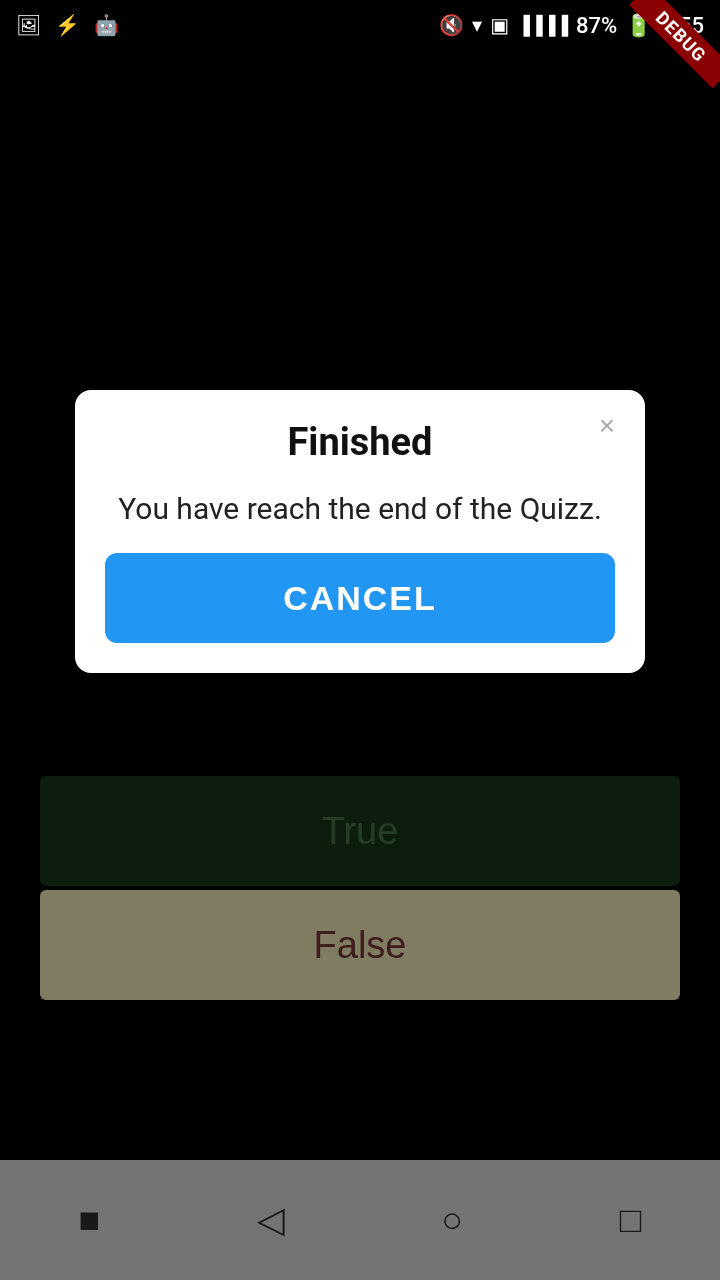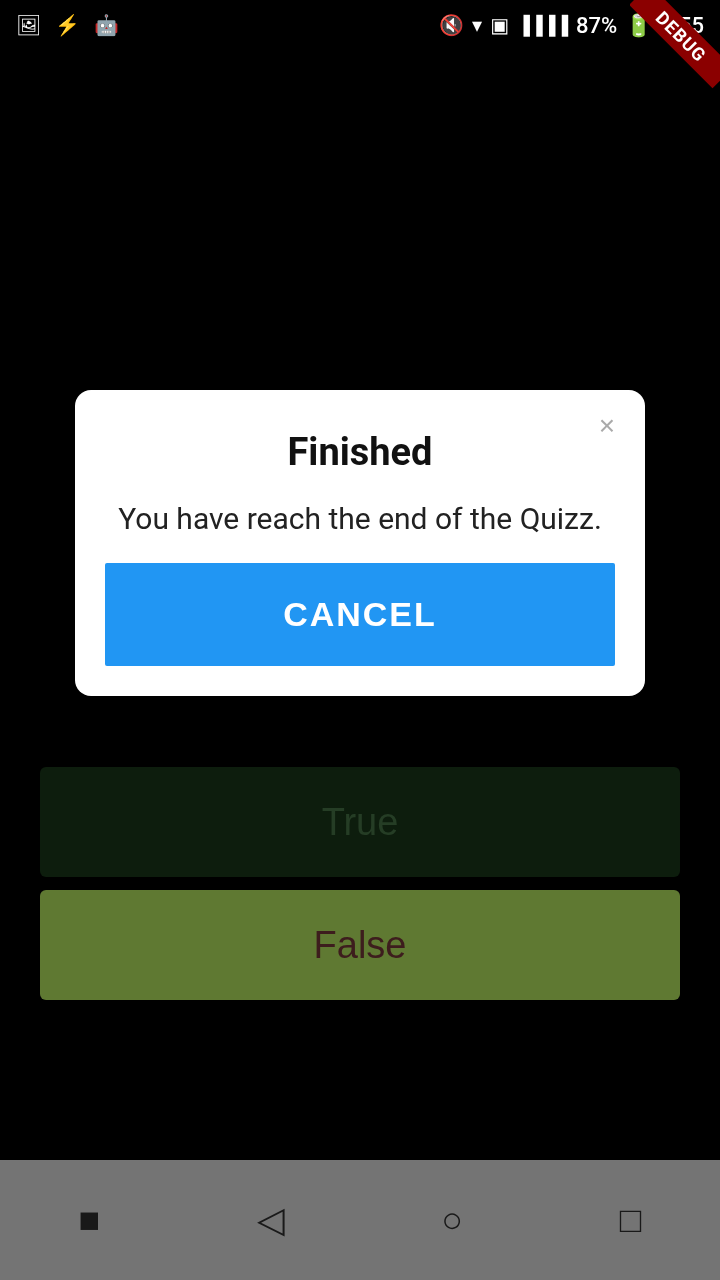--- a/index.html
+++ b/index.html
@@ -93,30 +93,30 @@
 
     .true-btn {
       width: 100%;
       height: 110px;
       background: #1a3a1a;
       border: none;
       border-radius: 6px;
       font-size: 38px;
       color: #4a7a4a;
       font-weight: 500;
-      margin-bottom: 13px;
+      margin-bottom: 4px;
       display: flex;
       align-items: center;
       justify-content: center;
     }
 
     .false-btn {
       width: 100%;
       height: 110px;
-      background: #bef264;
+      background: #fef9c3;
       border: none;
       border-radius: 6px;
       font-size: 38px;
       color: #7a3a3a;
       font-weight: 500;
       display: flex;
       align-items: center;
       justify-content: center;
     }
 
@@ -176,38 +176,37 @@
       justify-content: center;
       color: #aaa;
       font-size: 28px;
     }
 
     .dialog-title {
       text-align: center;
       font-size: 38px;
       font-weight: bold;
       color: #111;
-      margin-top: 10px;
       margin-bottom: 24px;
     }
 
     .dialog-message {
       text-align: center;
       font-size: 30px;
       color: #222;
       line-height: 1.4;
       margin-bottom: 23px;
     }
 
     .cancel-button {
       width: 100%;
-      height: 103px;
+      height: 90px;
       background: #2196F3;
       border: none;
-      border-radius: 2px;
+      border-radius: 12px;
       font-size: 34px;
       font-weight: bold;
       color: #fff;
       letter-spacing: 2px;
       cursor: pointer;
     }
   </style>
 </head>
 <body>
 

